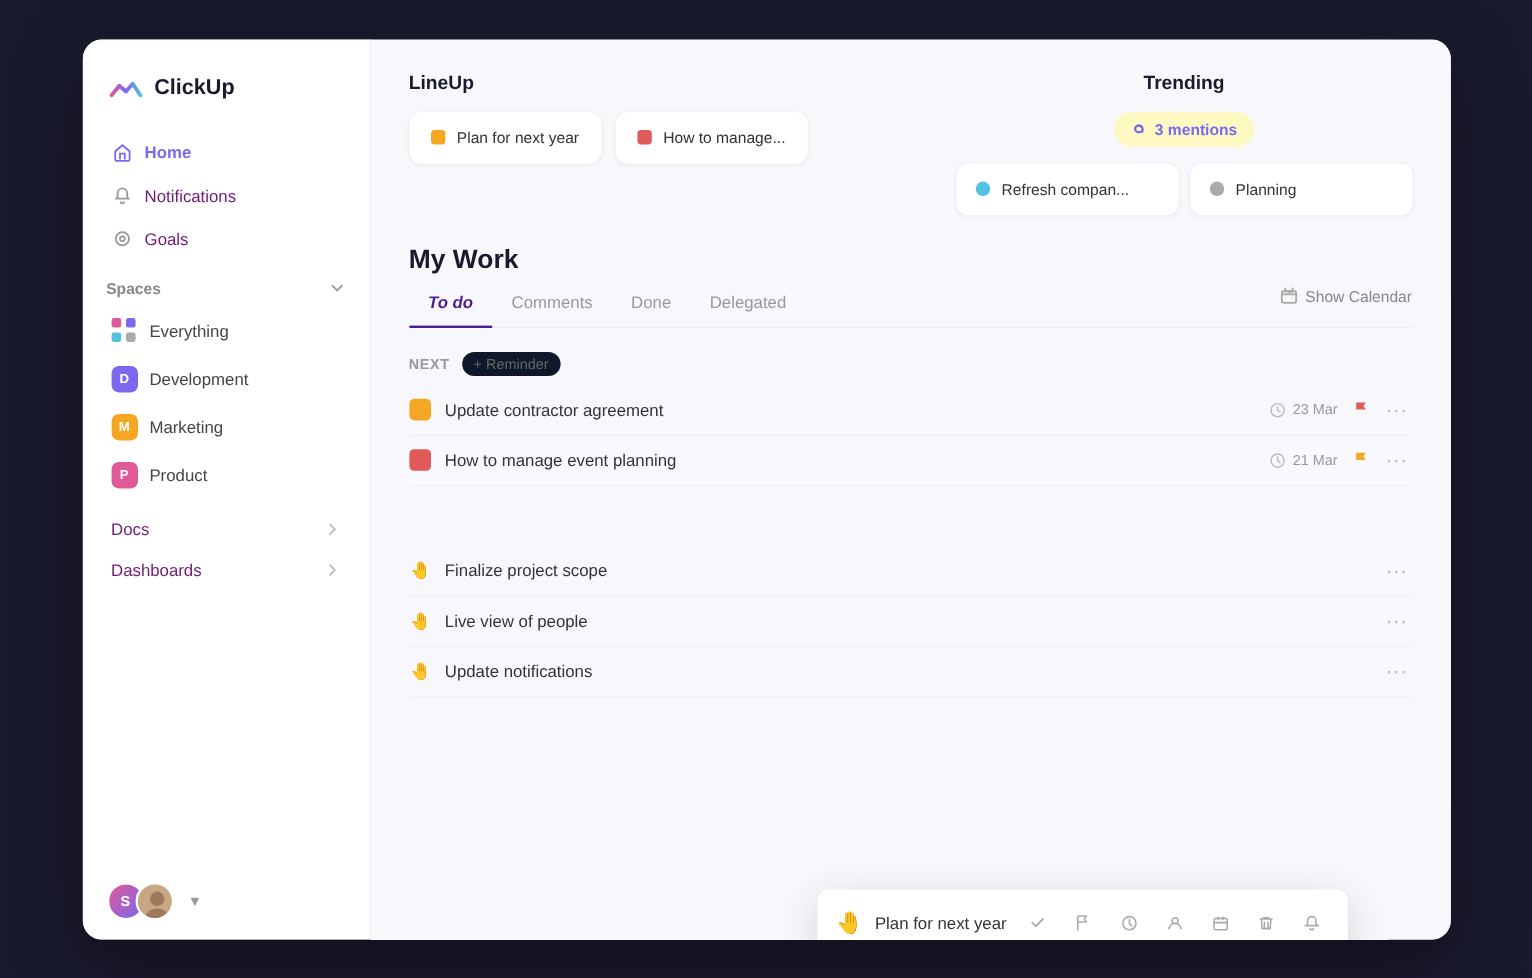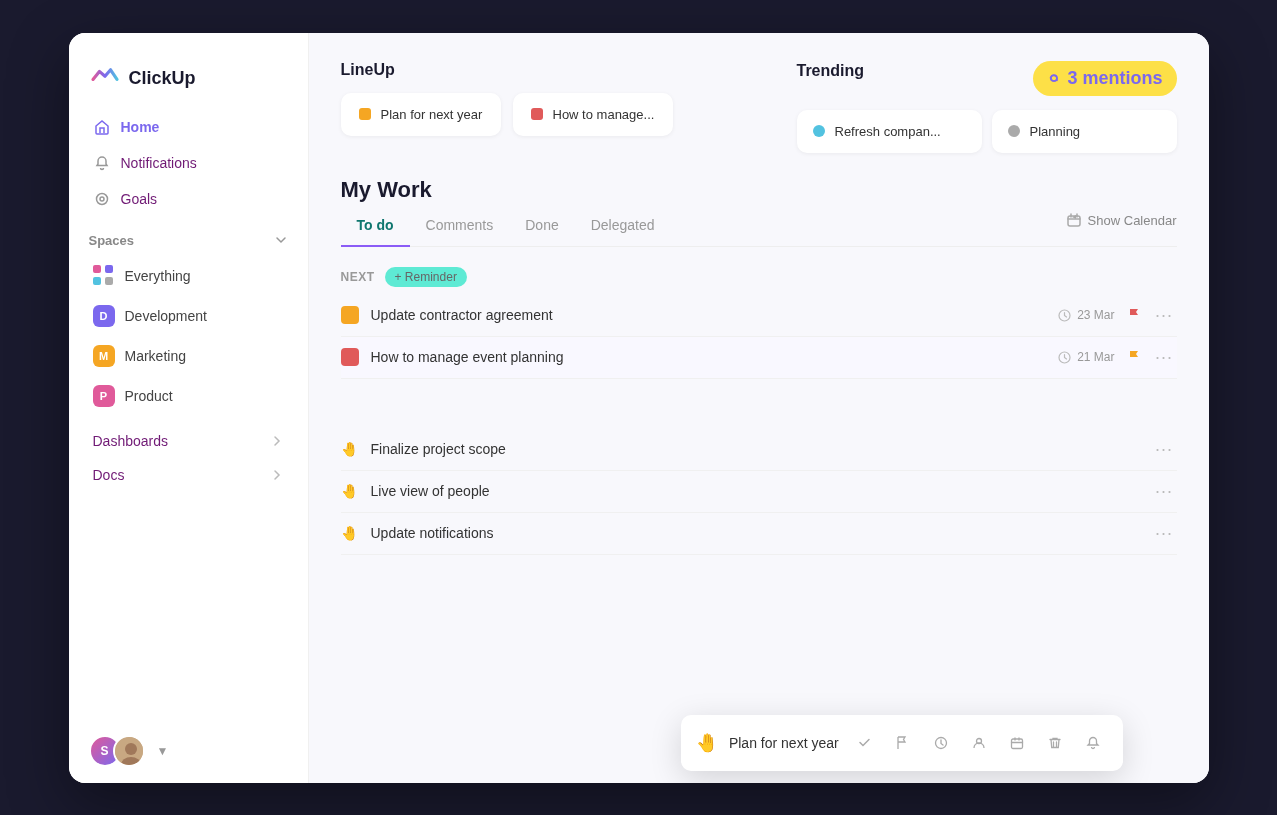--- a/index.html
+++ b/index.html
@@ -191,30 +191,30 @@
       border-radius: 3px;
       flex-shrink: 0;
     }
     
     .trending-section { width: 380px; }
     .trending-header {
       display: flex;
       align-items: center;
       justify-content: space-between;
       margin-bottom: 14px;
+      flex-direction: column;
     }
     .mentions-btn {
-      background: #fde047;
+      background: #fef9c3;
       border: none;
       border-radius: 20px;
       padding: 7px 14px;
       display: flex;
-      align-items: center;
       gap: 6px;
-      font-size: 18px;
+      font-size: 13px;
       color: #7b68ee;
       font-weight: 600;
       cursor: pointer;
     }
     .trending-cards {
       display: flex;
       gap: 10px;
     }
     .trending-card {
       background: #fff;
@@ -254,23 +254,24 @@
     .tab-item {
       padding: 10px 16px 12px;
       font-size: 14px;
       color: #999;
       cursor: pointer;
       border-bottom: 2px solid transparent;
       margin-bottom: -1px;
       transition: color 0.15s;
     }
     .tab-item.active {
-      color: #0f766e;
+      color: #4c1d95;
       font-weight: 600;
-      border-bottom: 2px solid #8b5cf6;
+      border-bottom: 2px solid #4c1d95;
+      font-style: italic;
     }
     .show-calendar-btn {
       display: flex;
       align-items: center;
       gap: 6px;
       font-size: 13px;
       color: #888;
       cursor: pointer;
       padding-bottom: 12px;
     }
@@ -280,21 +281,21 @@
       font-weight: 600;
       color: #999;
       text-transform: uppercase;
       letter-spacing: 0.5px;
       margin-bottom: 8px;
       display: flex;
       align-items: center;
       gap: 10px;
     }
     .reminder-tag {
-      background: #5eead4;
+      background: #0f172a;
       border-radius: 12px;
       padding: 3px 10px;
       font-size: 12px;
       color: #666;
       font-weight: 500;
       cursor: pointer;
       text-transform: none;
       letter-spacing: 0;
     }
     .task-item {
@@ -382,21 +383,21 @@
       justify-content: center;
       color: #aaa;
       cursor: pointer;
       border-radius: 6px;
       font-size: 14px;
     }
 
     
     .clickup-logo {
       display: flex;
-      align-items: flex-end;
+      align-items: center;
       gap: 8px;
     }
   </style>
 </head>
 <body>
 
 <div class="app-container">
 
   <aside class="sidebar">
     <div class="sidebar-logo clickup-logo">
@@ -469,27 +470,27 @@
         <span>Marketing</span>
       </div>
       <div class="space-item">
         <div class="space-badge" style="background:#e05a9a">P</div>
         <span>Product</span>
       </div>
     </div>
 
     <div class="sidebar-section-nav">
       <div class="sidebar-nav-item" style="justify-content: space-between;">
-        <span>Dashboards</span>
+        <span>Docs</span>
         <svg width="14" height="14" viewBox="0 0 14 14" fill="none">
             <path d="M5 3l4 4-4 4" stroke="#bbb" stroke-width="1.5" stroke-linecap="round"></path>
           </svg>
       </div>
       <div class="sidebar-nav-item" style="justify-content: space-between;">
-        <span>Docs</span>
+        <span>Dashboards</span>
         <svg width="14" height="14" viewBox="0 0 14 14" fill="none">
             <path d="M5 3l4 4-4 4" stroke="#bbb" stroke-width="1.5" stroke-linecap="round"></path>
           </svg>
       </div>
     </div>
 
     <div class="sidebar-footer">
       <div class="avatar-group">
         <div class="avatar" style="background: linear-gradient(135deg, #e05a9a, #7b68ee);">S</div>
         <div class="avatar-photo">

